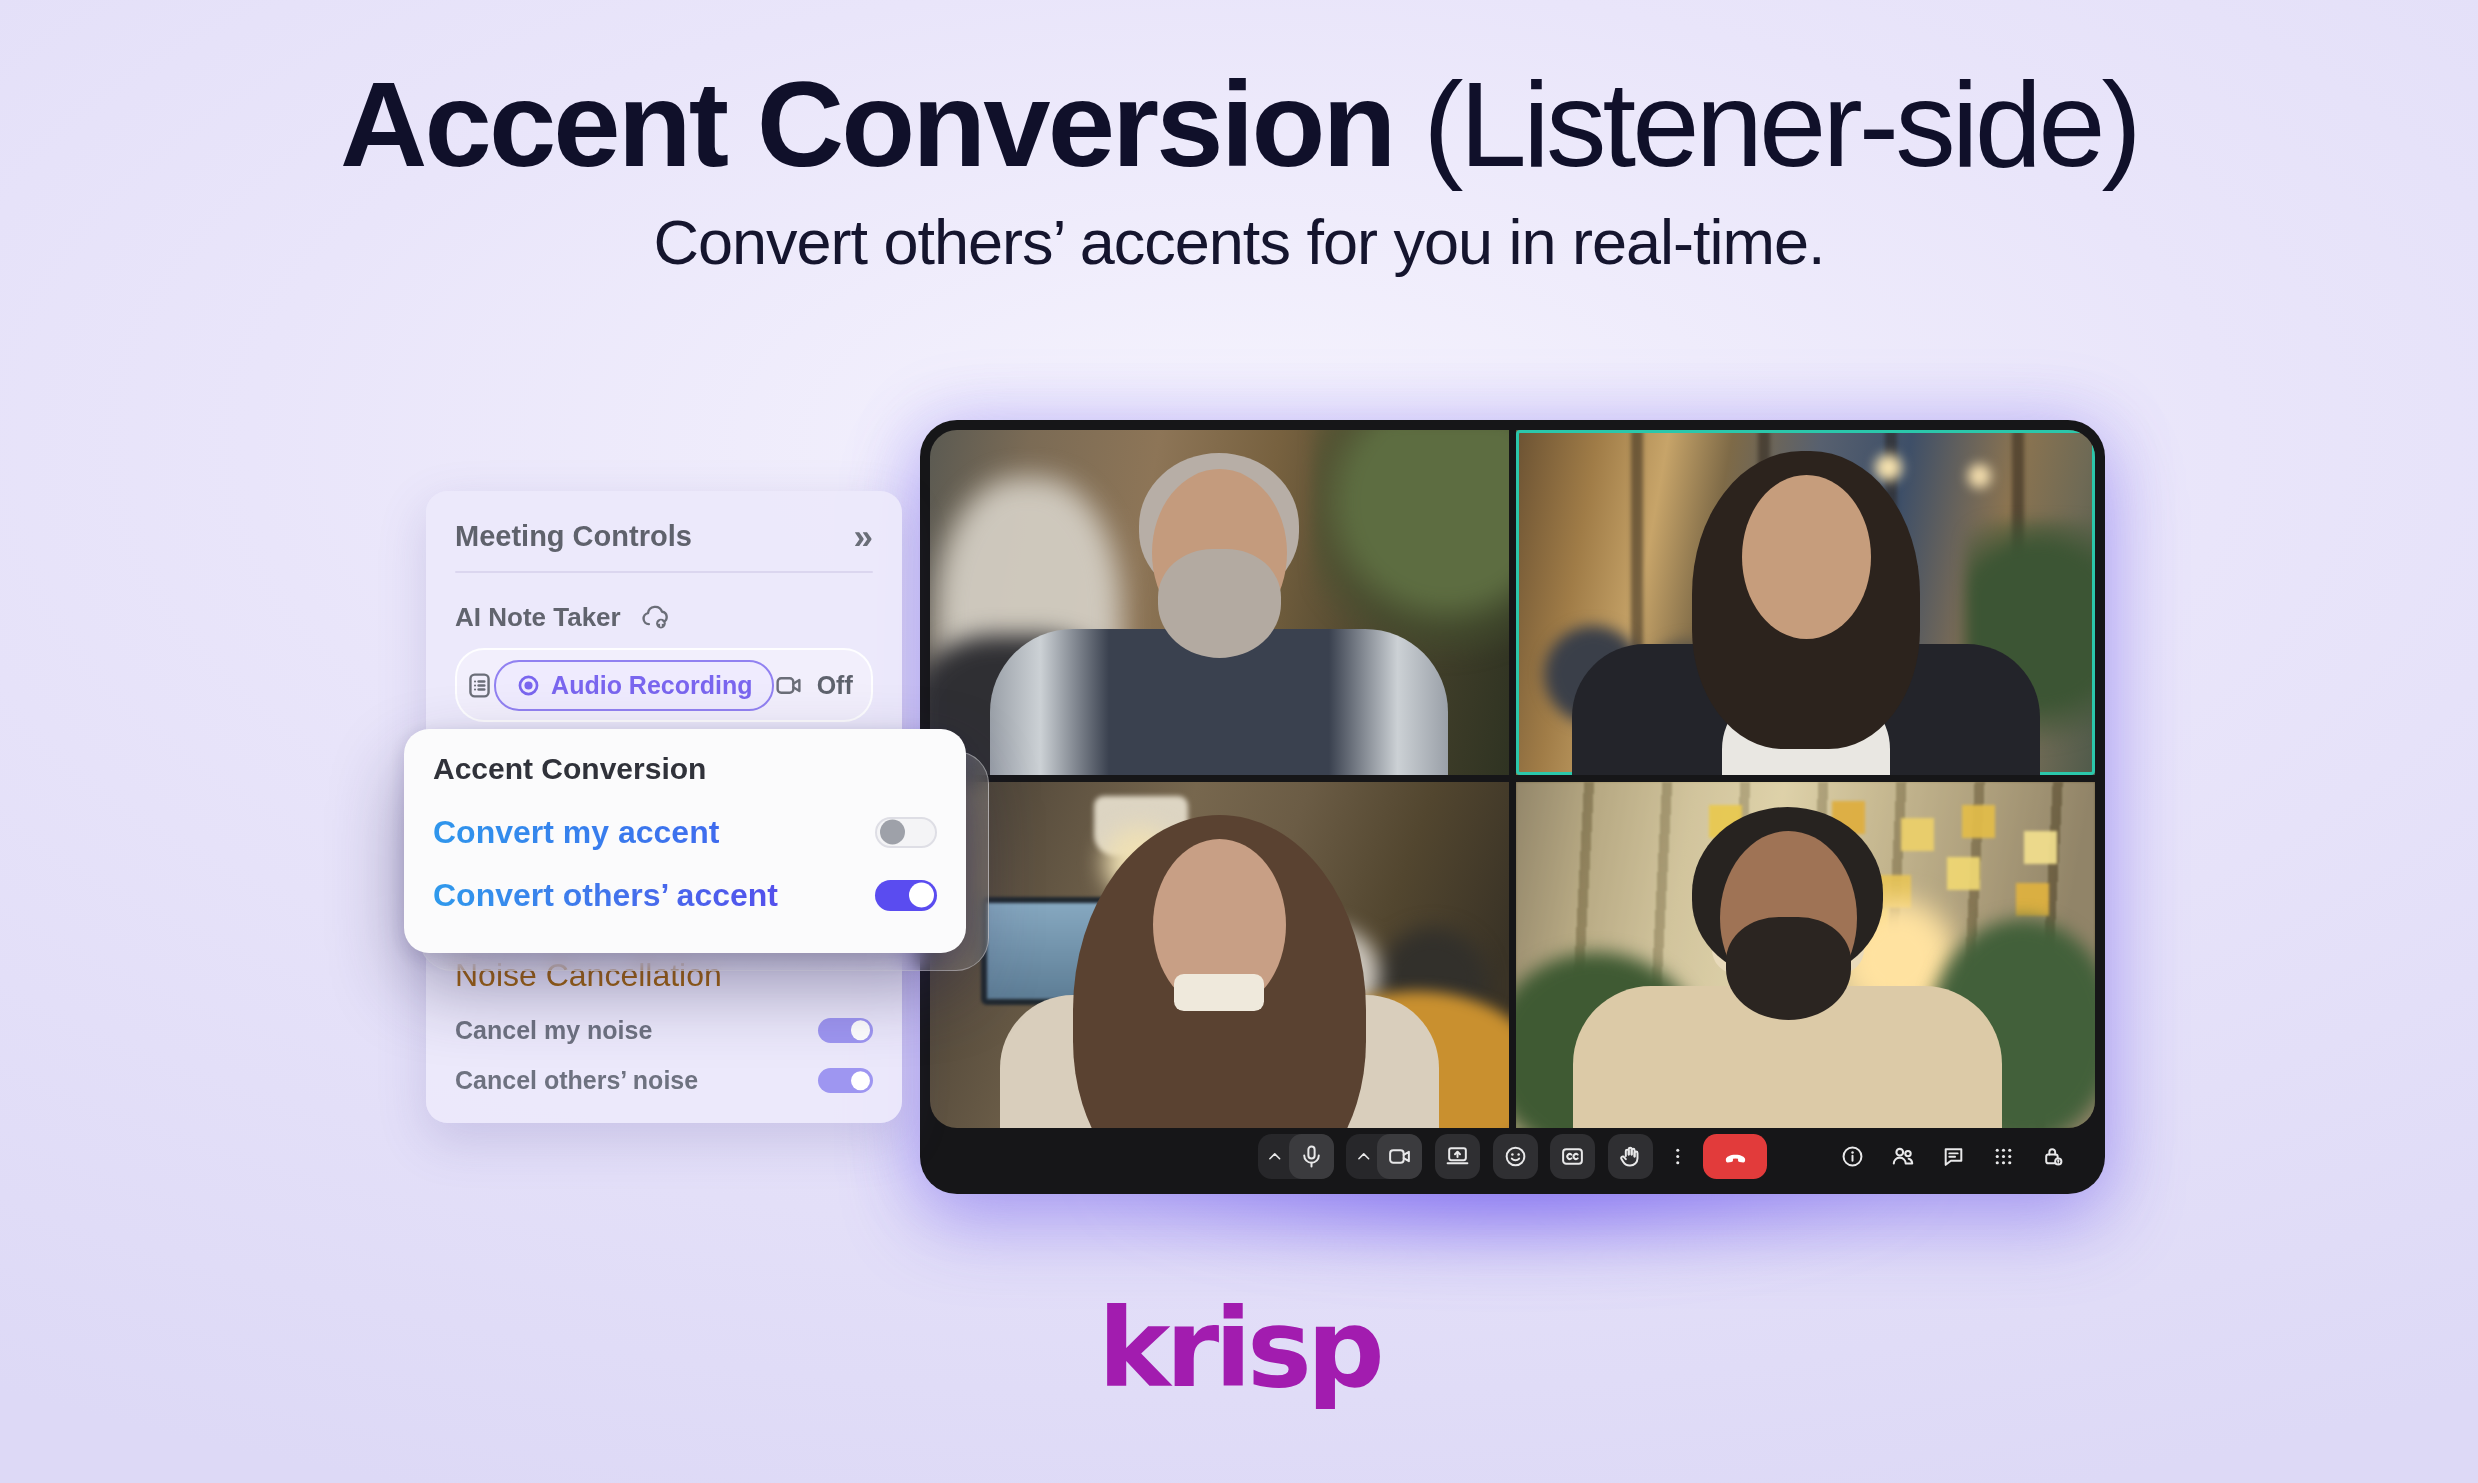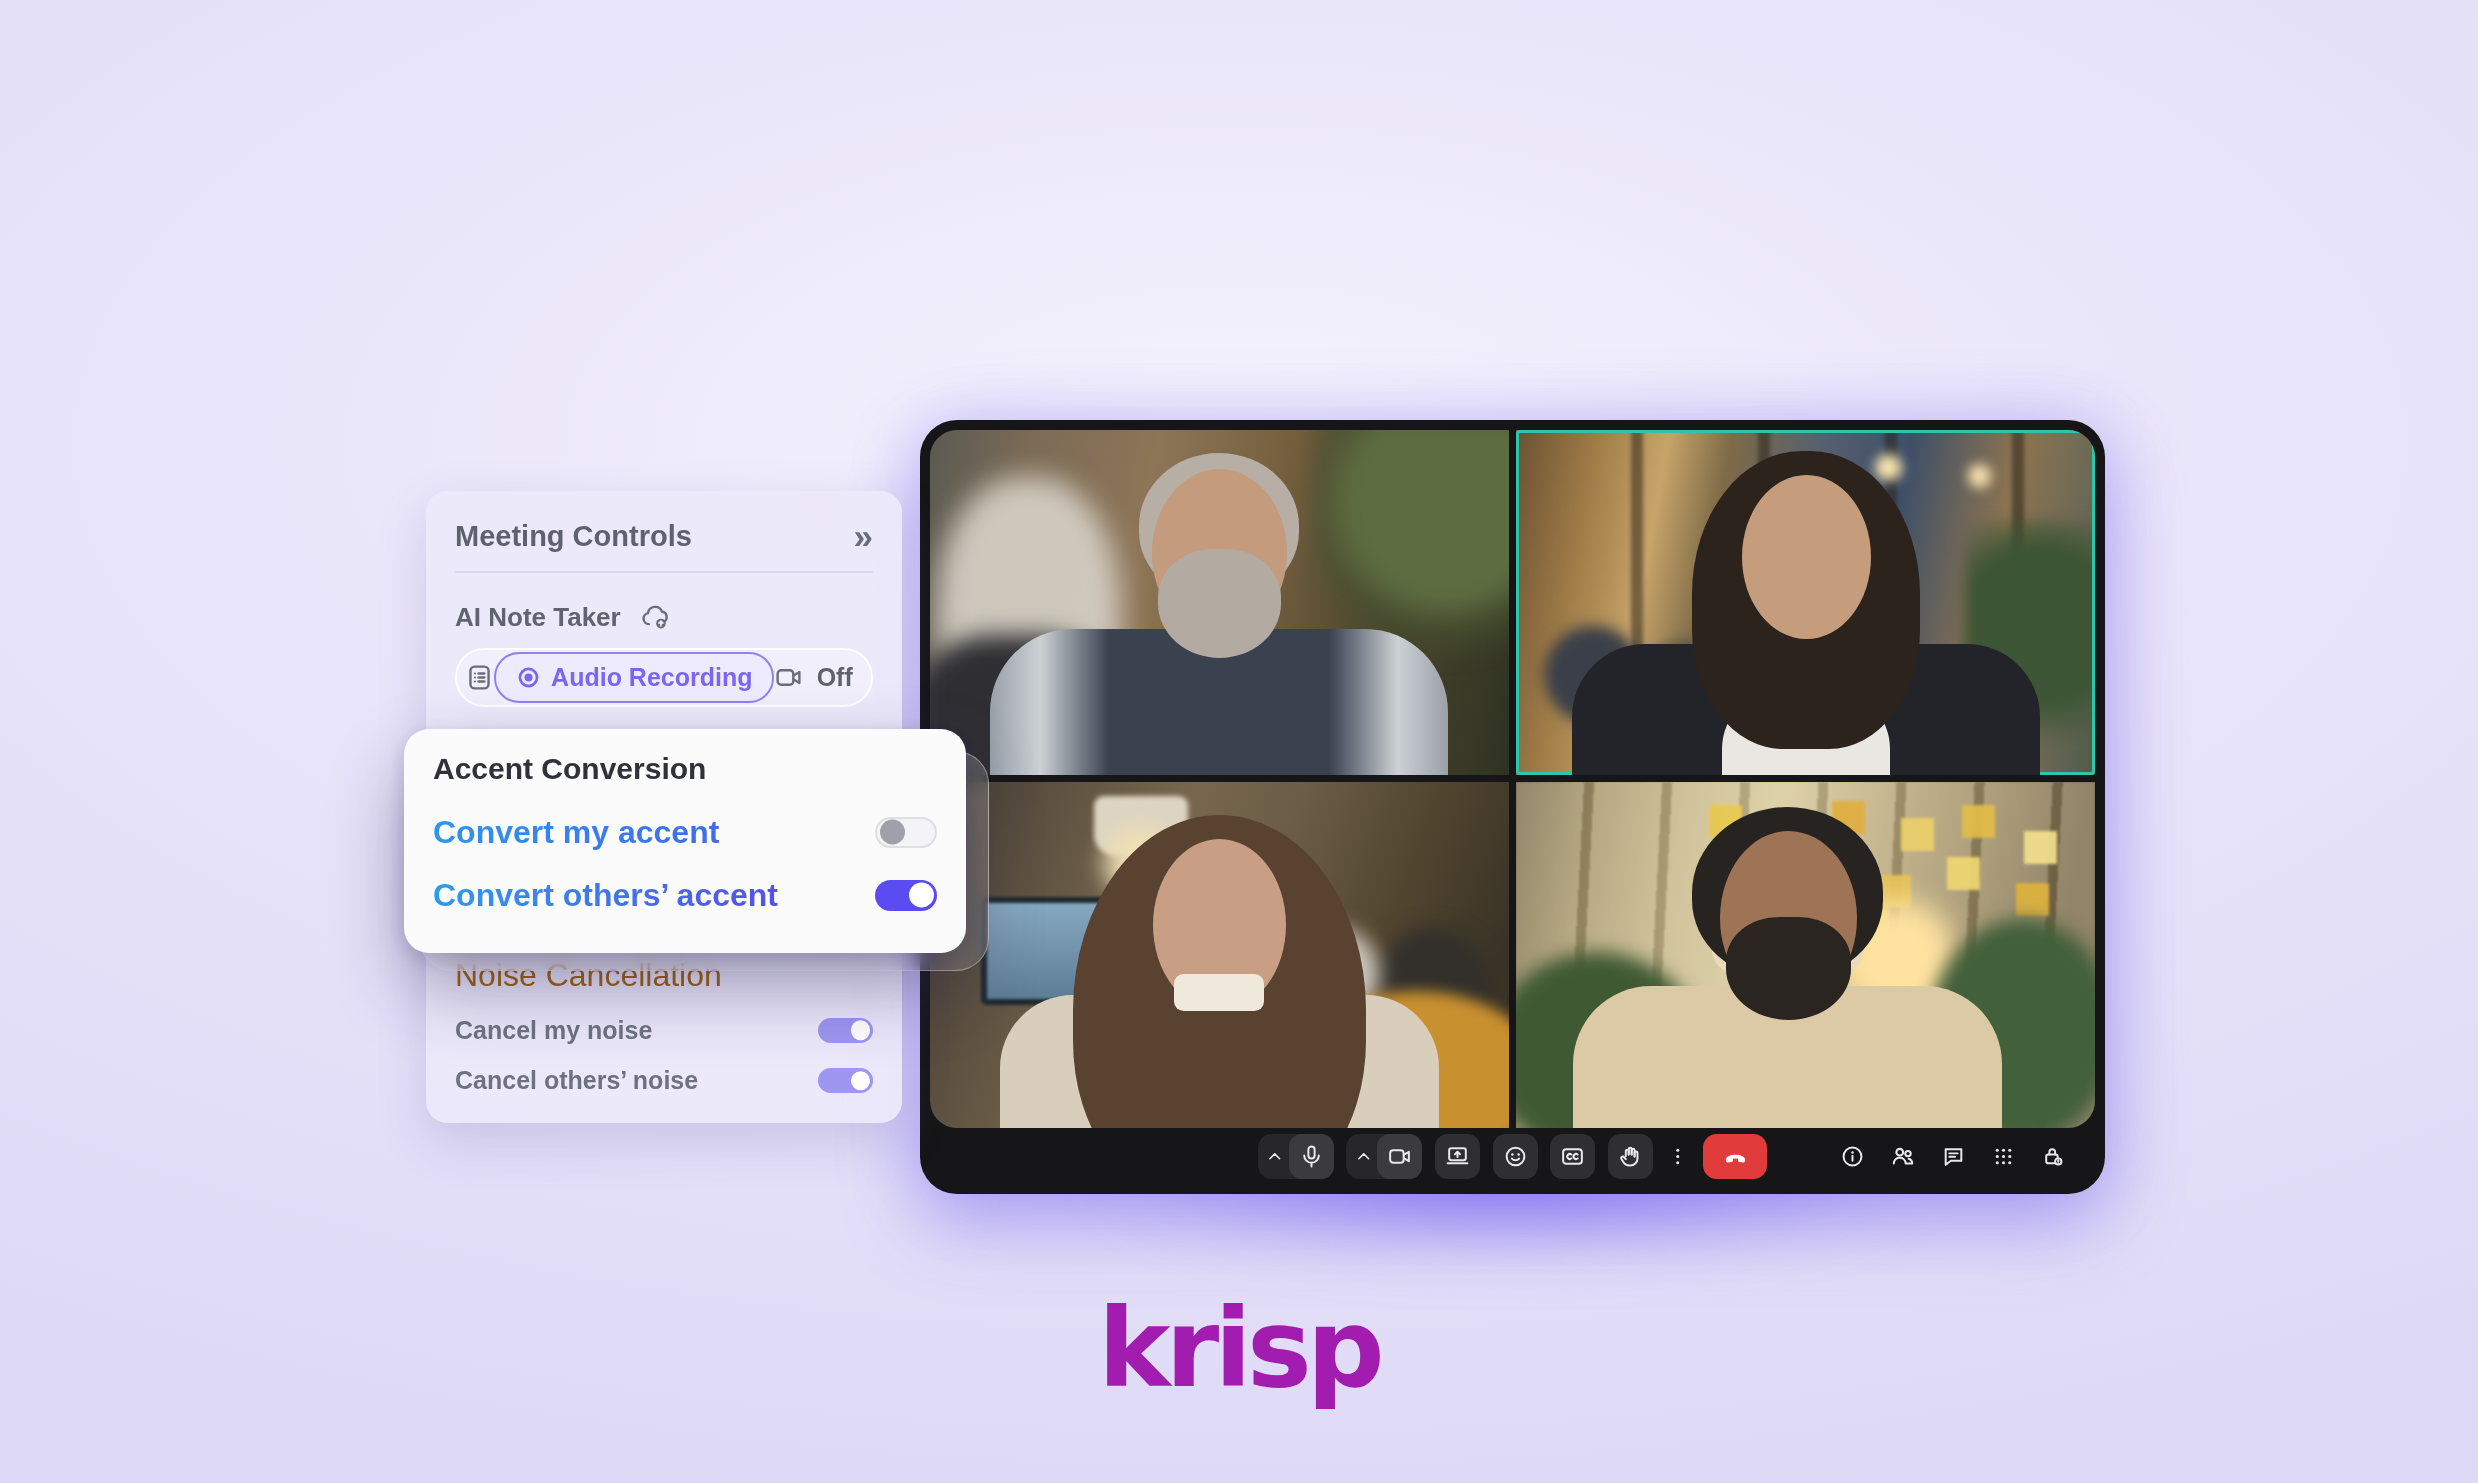--- a/index.html
+++ b/index.html
@@ -121,21 +121,21 @@
     background:rgba(236,233,251,.94);border-radius:21.5px;box-sizing:border-box;padding:27px 29px;
     box-shadow:0 17.6px 49px rgba(90,80,160,.20);
   }
   .panel-head{display:flex;align-items:flex-end;justify-content:space-between;}
   .panel-title{font-size:29px;font-weight:700;color:#5F626C;}
   .collapse{font-size:35px;color:#6A6E78;font-weight:600;line-height:1;cursor:pointer;}
   .divider{height:2px;background:#DBD6EF;margin-top:17.6px;border-radius:1px;}
   .ai-row{margin-top:29px;display:flex;align-items:center;gap:18px;}
   .ai-label{font-size:26px;font-weight:700;color:#61646E;}
   .seg{
-    margin-top:15.6px;height:59px;border:2px solid rgba(255,255,255,.9);background:rgba(255,255,255,.30);
+    margin-top:15.6px;height:74px;border:2px solid rgba(255,255,255,.9);background:rgba(255,255,255,.30);
     border-radius:29px;display:flex;align-items:center;justify-content:space-between;
     padding:0 7.8px;box-sizing:border-box;
   }
   .seg-ic{width:53px;display:grid;place-items:center;color:#6B6E78;}
   .seg-pill{
     height:47px;border:2px solid #9181F1;background:#EFEBFE;border-radius:25px;
     display:flex;align-items:center;gap:8.8px;padding:0 19.5px;
   }
   .seg-pill .lbl{font-size:25px;font-weight:700;color:#7A66EF;white-space:nowrap;}
   .seg-off{font-size:25px;font-weight:600;color:#5E626D;padding:0 13.7px;}
@@ -189,20 +189,24 @@
     position:absolute;top:1285px;left:0;width:100%;text-align:center;
     font-family:"DejaVu Sans","Liberation Sans",sans-serif;
     font-size:109px;font-weight:700;letter-spacing:-4.9px;color:#a21caf;
   }
 </style>
 </head>
 <body>
 
 <div class="stage">
 
+  <div class="hero">
+    <h1><span>Accent Conversion</span><span class="light"> (Listener-side)</span></h1>
+    <p class="sub">Convert others’ accents for you in real-time.</p>
+  </div>
 
   <div class="glow"></div>
 
   <div class="vwin">
     <div class="vgrid">
 
       <div class="tile t1" aria-label="Older man with gray beard in dark vest, warm office background">
         <div class="fx s-fig"></div>
         <div class="fx s-chair"></div>
         <div class="fx s-plant"></div>

